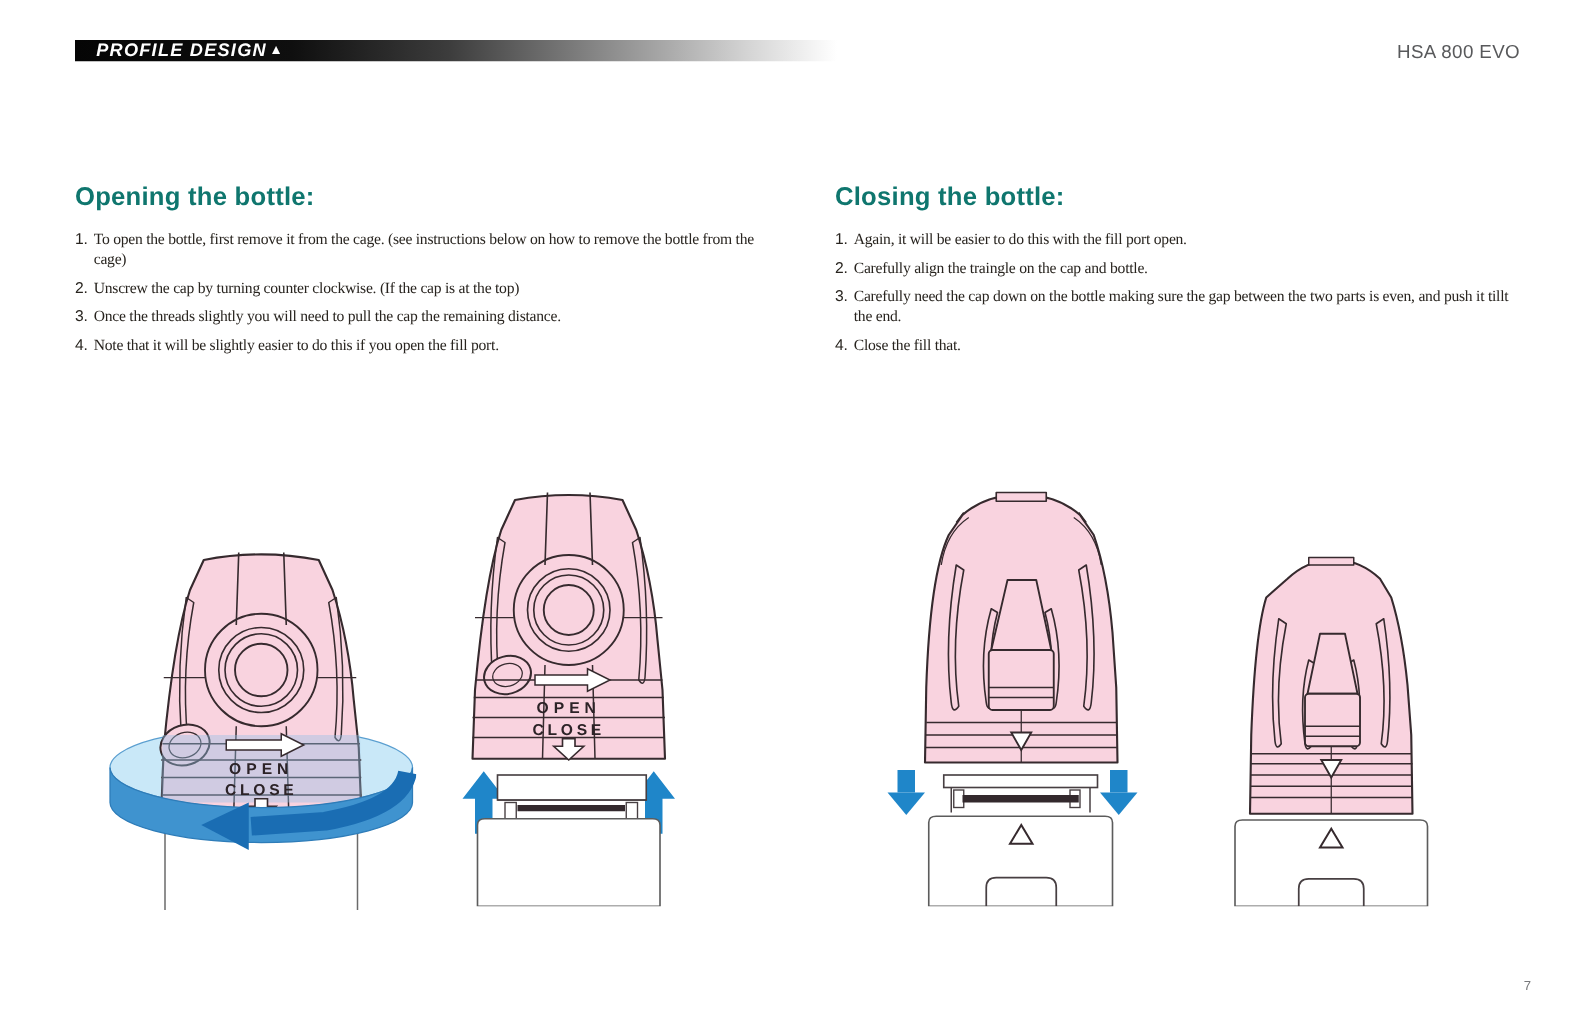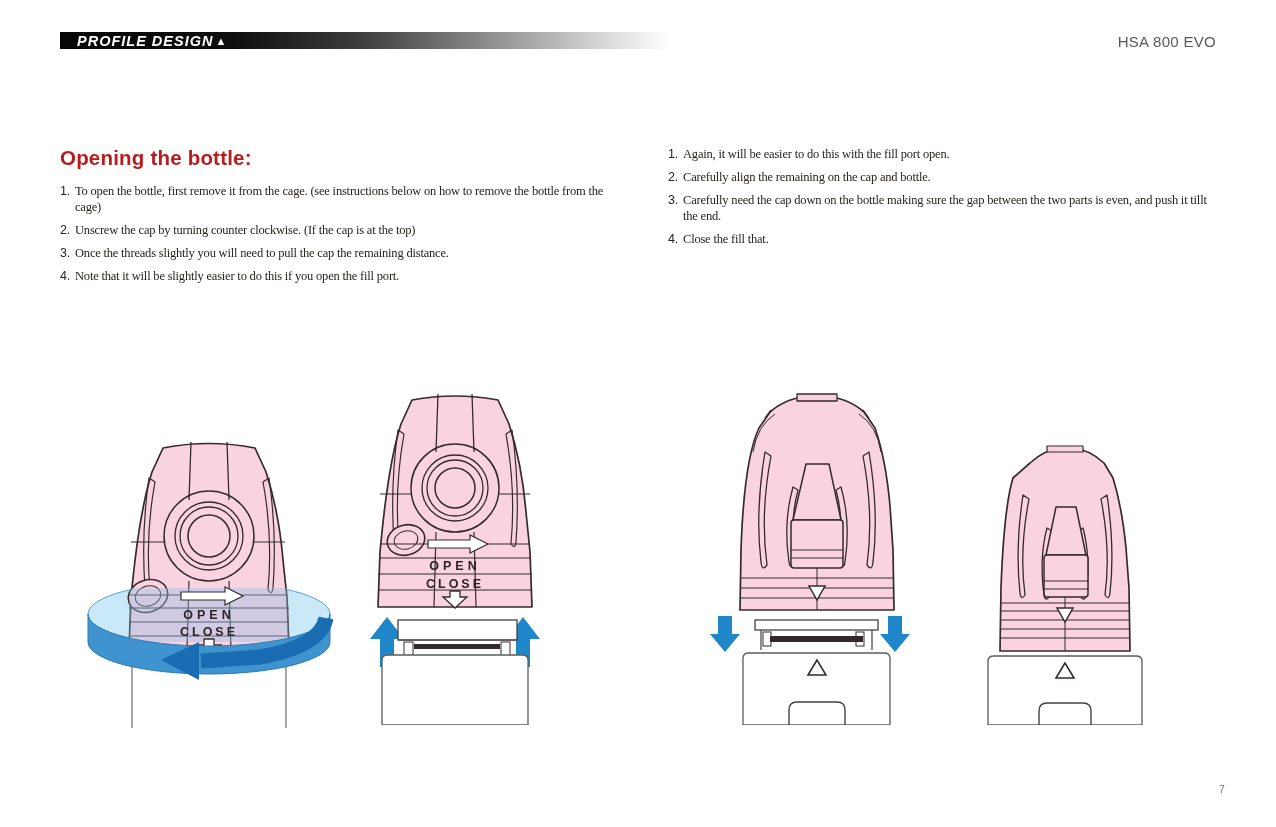--- a/index.html
+++ b/index.html
@@ -28,21 +28,21 @@
   .brand-mark { font-style:normal; font-size:11px; transform:translateY(-0.5px); }
   .product-code {
     position:absolute; right:60px; top:33px;
     font-size:15px; color:#58595b; letter-spacing:0.3px;
   }
   
   .col { position:absolute; top:146px; width:556px; }
   .col-left  { left:60px; }
   .col-right { left:668px; width:548px; }
   .col h2 {
-    font-size:20.5px; font-weight:bold; color:#b91c1c;
+    font-size:20.5px; font-weight:bold; color:#0f766e;
     letter-spacing:0.2px; margin-bottom:13px;
   }
   .steps { list-style:none; }
   .steps li {
     display:flex; margin-bottom:6.5px;
     font-size:12.5px; line-height:1.3; letter-spacing:-0.2px; color:#28241f;
   }
   .steps .num { flex:0 0 15px; }
   .steps .txt { flex:1 1 auto; max-width:532px;font-family:Liberation Serif, serif; }
   
@@ -88,28 +88,29 @@
       <span class="txt">Once the threads slightly you will need to pull the cap the remaining distance.</span>
     </li>
     <li>
       <span class="num">4.</span>
       <span class="txt">Note that it will be slightly easier to do this if you open the fill port.</span>
     </li>
   </ol>
 </div>
 
 <div class="col col-right">
+  <h2>Closing the bottle:</h2>
   <ol class="steps">
     <li>
       <span class="num">1.</span>
       <span class="txt">Again, it will be easier to do this with the fill port open.</span>
     </li>
     <li>
       <span class="num">2.</span>
-      <span class="txt">Carefully align the remaining on the cap and bottle.</span>
+      <span class="txt">Carefully align the traingle on the cap and bottle.</span>
     </li>
     <li>
       <span class="num">3.</span>
       <span class="txt">Carefully need the cap down on the bottle making sure the gap between the two parts is even, and push it tillt the end.</span>
     </li>
     <li>
       <span class="num">4.</span>
       <span class="txt">Close the fill that.</span>
     </li>
   </ol>

